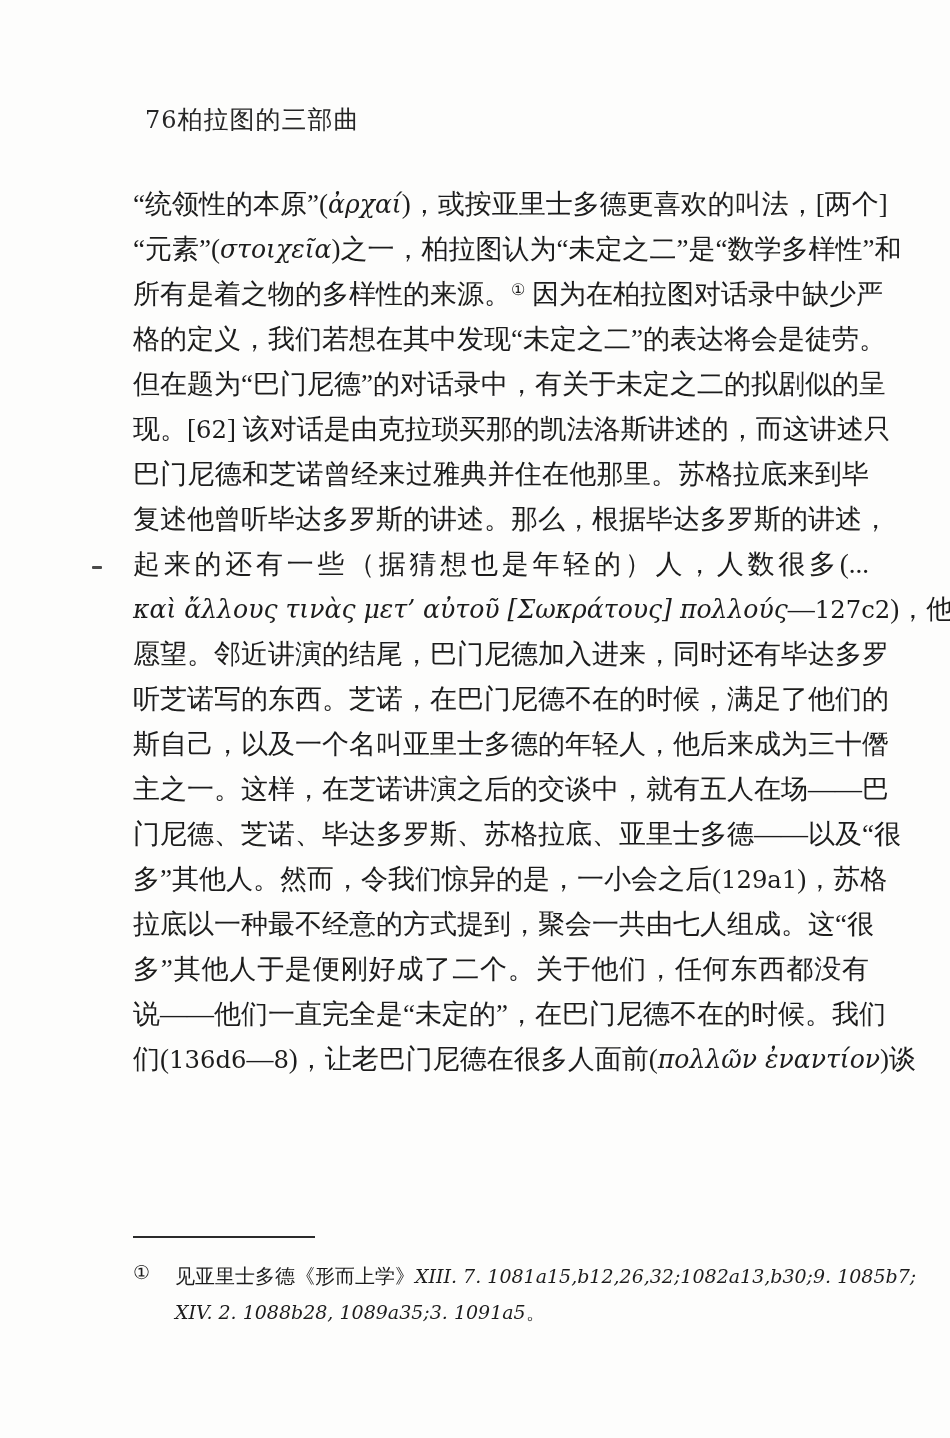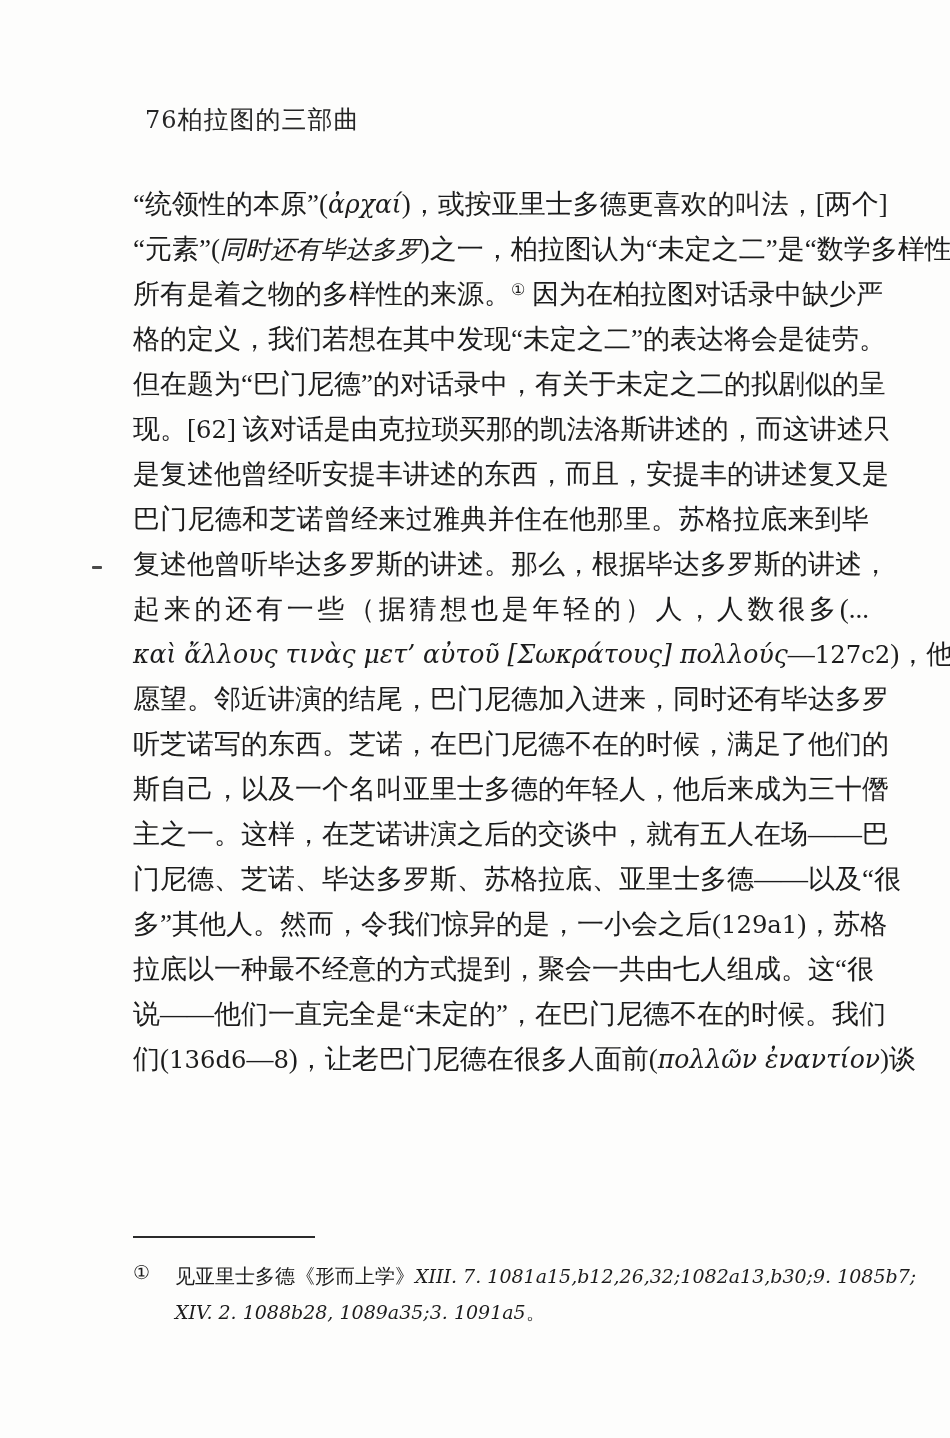--- a/index.html
+++ b/index.html
@@ -50,37 +50,37 @@
 <div class="page">
 
   <div class="running-header">
     <span class="pgnum">76</span><span>柏拉图的三部曲</span>
   </div>
 
   <div class="margin-mark"></div>
 
   <div class="body-text">
       <div class="line">“统领性的本原”(<i class="gr">ἀρχαί</i>)，或按亚里士多德更喜欢的叫法，[两个]</div>
-      <div class="line">“元素”(<i class="gr">同时还有毕达多罗</i>)之一，柏拉图认为“未定之二”是“数学多样性”和</div>
+      <div class="line">“元素”(<i class="gr">στοιχεῖα</i>)之一，柏拉图认为“未定之二”是“数学多样性”和</div>
       <div class="line">所有是着之物的多样性的来源。<sup>①</sup> 因为在柏拉图对话录中缺少严</div>
       <div class="line">格的定义，我们若想在其中发现“未定之二”的表达将会是徒劳。</div>
       <div class="line">但在题为“巴门尼德”的对话录中，有关于未定之二的拟剧似的呈</div>
       <div class="line">现。[<span class="lat">62</span>] 该对话是由克拉琐买那的凯法洛斯讲述的，而这讲述只</div>
-      <div class="line">是复述他曾经听安提丰讲述的东西，而且，安提丰的讲述复又是</div>
       <div class="line">巴门尼德和芝诺曾经来过雅典并住在他那里。苏格拉底来到毕</div>
       <div class="line">复述他曾听毕达多罗斯的讲述。那么，根据毕达多罗斯的讲述，</div>
       <div class="line">起来的还有一些（据猜想也是年轻的）人，人数很多(...</div>
       <div class="line"><i class="gr">καὶ ἄλλους τινὰς μετ’ αὐτοῦ [Σωκράτους] πολλούς</i>—<span class="lat">127c2</span>)，他们想听</div>
       <div class="line">愿望。邻近讲演的结尾，巴门尼德加入进来，同时还有毕达多罗</div>
       <div class="line">听芝诺写的东西。芝诺，在巴门尼德不在的时候，满足了他们的</div>
       <div class="line">斯自己，以及一个名叫亚里士多德的年轻人，他后来成为三十僭</div>
       <div class="line">主之一。这样，在芝诺讲演之后的交谈中，就有五人在场——巴</div>
       <div class="line">门尼德、芝诺、毕达多罗斯、苏格拉底、亚里士多德——以及“很</div>
       <div class="line">多”其他人。然而，令我们惊异的是，一小会之后(<span class="lat">129a1</span>)，苏格</div>
       <div class="line">拉底以一种最不经意的方式提到，聚会一共由七人组成。这“很</div>
+      <div class="line">多”其他人于是便刚好成了二个。关于他们，任何东西都没有</div>
       <div class="line">说——他们一直完全是“未定的”，在巴门尼德不在的时候。我们</div>
       <div class="line">们(<span class="lat">136d6</span>—<span class="lat">8</span>)，让老巴门尼德在很多人面前(<i class="gr">πολλῶν ἐναντίον</i>)谈</div>
     </div>
 
   <div class="footnote-divider"></div>
 
   <div class="footnote">
     <span class="fn-marker">①</span>
     <div class="fn-lines">
         <div class="fn-line">见亚里士多德《形而上学》<span class="lat">XIII. 7. 1081a15,b12,26,32;1082a13,b30;9. 1085b7;</span></div>

